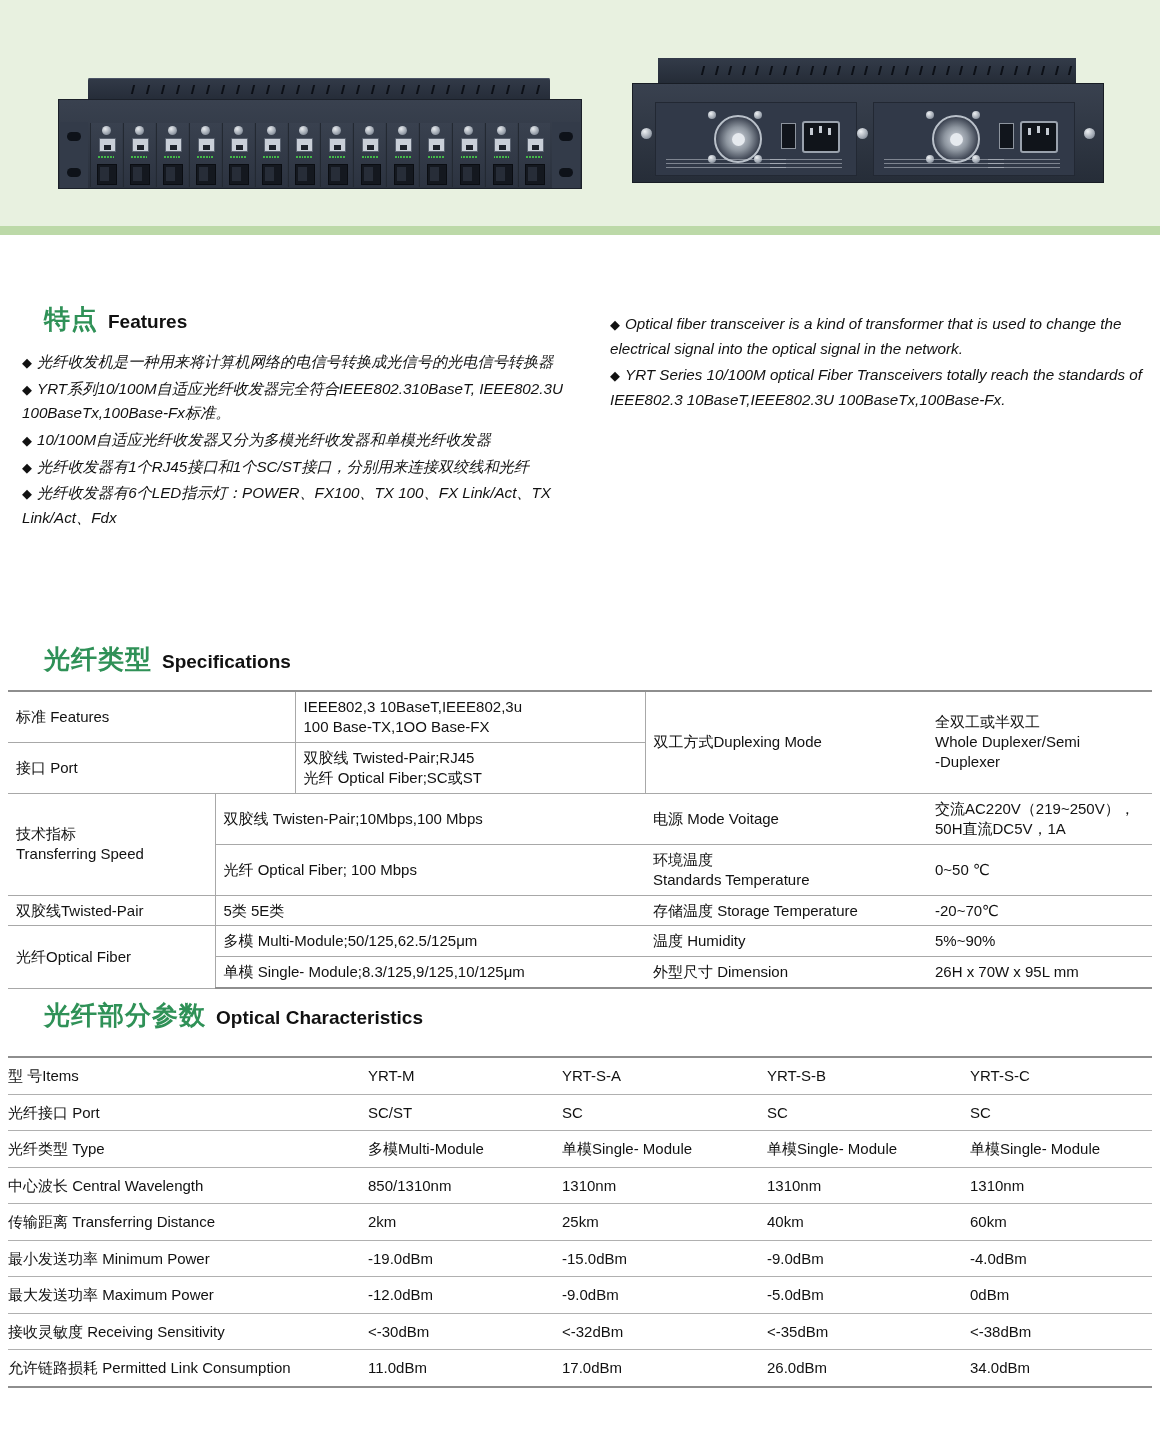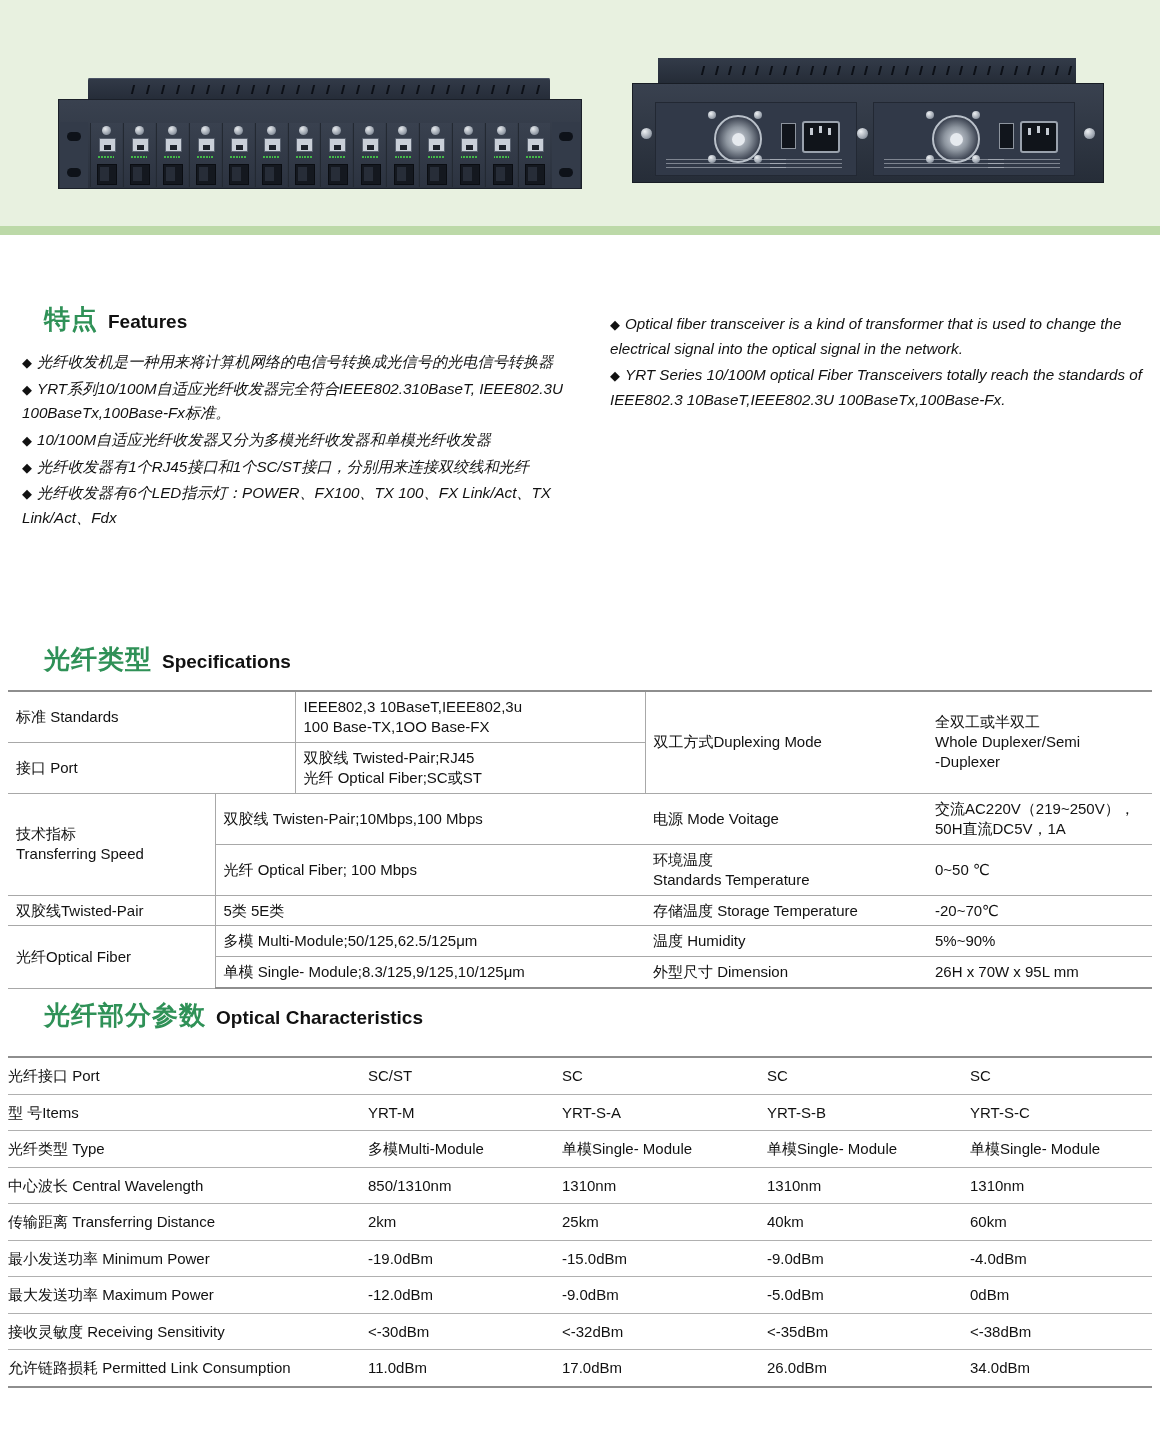--- a/index.html
+++ b/index.html
@@ -545,21 +545,21 @@
   <colgroup>
     <col style="width:207px">
       <col style="width:80px">
       <col style="width:350px">
     <col style="width:282px">
       <col style="width:225px">
   </colgroup>
   <tbody>
 
     <tr>
-      <td class="rule-top rule-thin-bot" colspan="2" rowspan="1">标准 Standards</td>
+      <td class="rule-top rule-thin-bot" colspan="2" rowspan="1">标准 Features</td>
       <td class="rule-top rule-thin-bot rule-left rule-right">
         <div>IEEE802,3 10BaseT,IEEE802,3u</div>
         <div>100 Base-TX,1OO Base-FX</div>
       </td>
       <td class="rule-top rule-thin-bot" rowspan="2">双工方式Duplexing Mode</td>
       <td class="rule-top rule-thin-bot" rowspan="2">
         <div>全双工或半双工</div>
         <div>Whole Duplexer/Semi</div>
         <div>-Duplexer</div>
       </td>
@@ -624,34 +624,34 @@
 <table class="tbl" id="optical-table">
   <colgroup>
     <col style="width:360px">
       <col style="width:194px">
       <col style="width:205px">
     <col style="width:203px">
       <col style="width:182px">
   </colgroup>
   <tbody id="optical-body">
       <tr>
+        <td class="nowrap">型 号Items</td>
+        <td class="nowrap">YRT-M</td>
+        <td class="nowrap">YRT-S-A</td>
+        <td class="nowrap">YRT-S-B</td>
+        <td class="nowrap">YRT-S-C</td>
+      </tr>
+      <tr>
         <td class="nowrap">光纤接口 Port</td>
         <td class="nowrap">SC/ST</td>
         <td class="nowrap">SC</td>
         <td class="nowrap">SC</td>
         <td class="nowrap">SC</td>
       </tr>
       <tr>
-        <td class="nowrap">型 号Items</td>
-        <td class="nowrap">YRT-M</td>
-        <td class="nowrap">YRT-S-A</td>
-        <td class="nowrap">YRT-S-B</td>
-        <td class="nowrap">YRT-S-C</td>
-      </tr>
-      <tr>
         <td class="nowrap">光纤类型 Type</td>
         <td class="nowrap">多模Multi-Module</td>
         <td class="nowrap">单模Single- Module</td>
         <td class="nowrap">单模Single- Module</td>
         <td class="nowrap">单模Single- Module</td>
       </tr>
       <tr>
         <td class="nowrap">中心波长 Central Wavelength</td>
         <td class="nowrap">850/1310nm</td>
         <td class="nowrap">1310nm</td>

